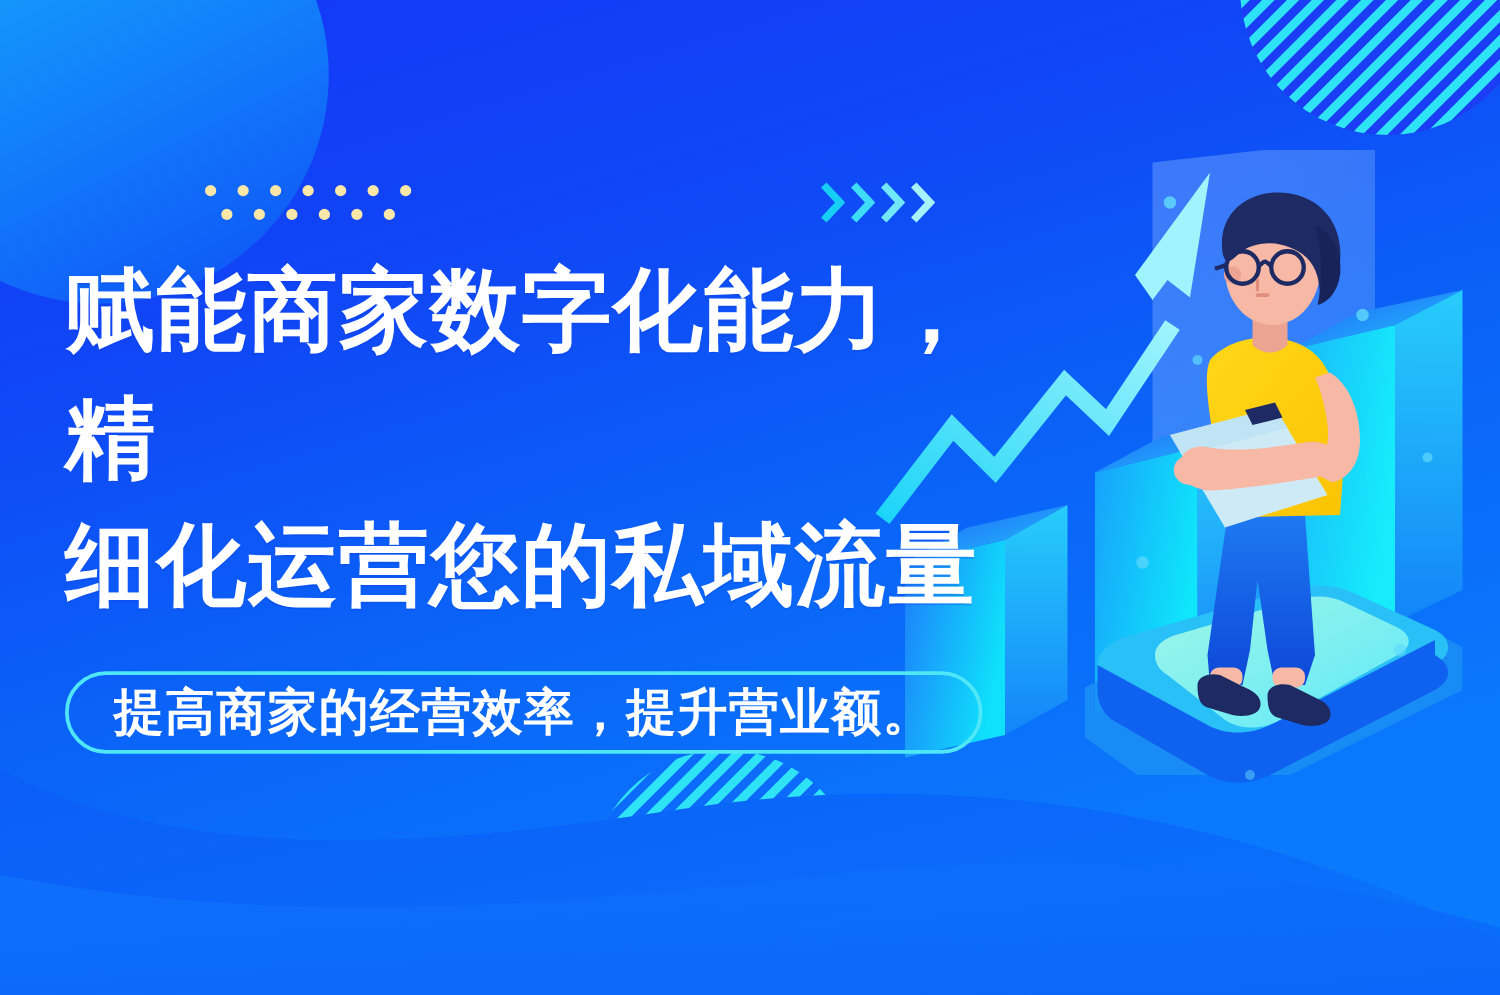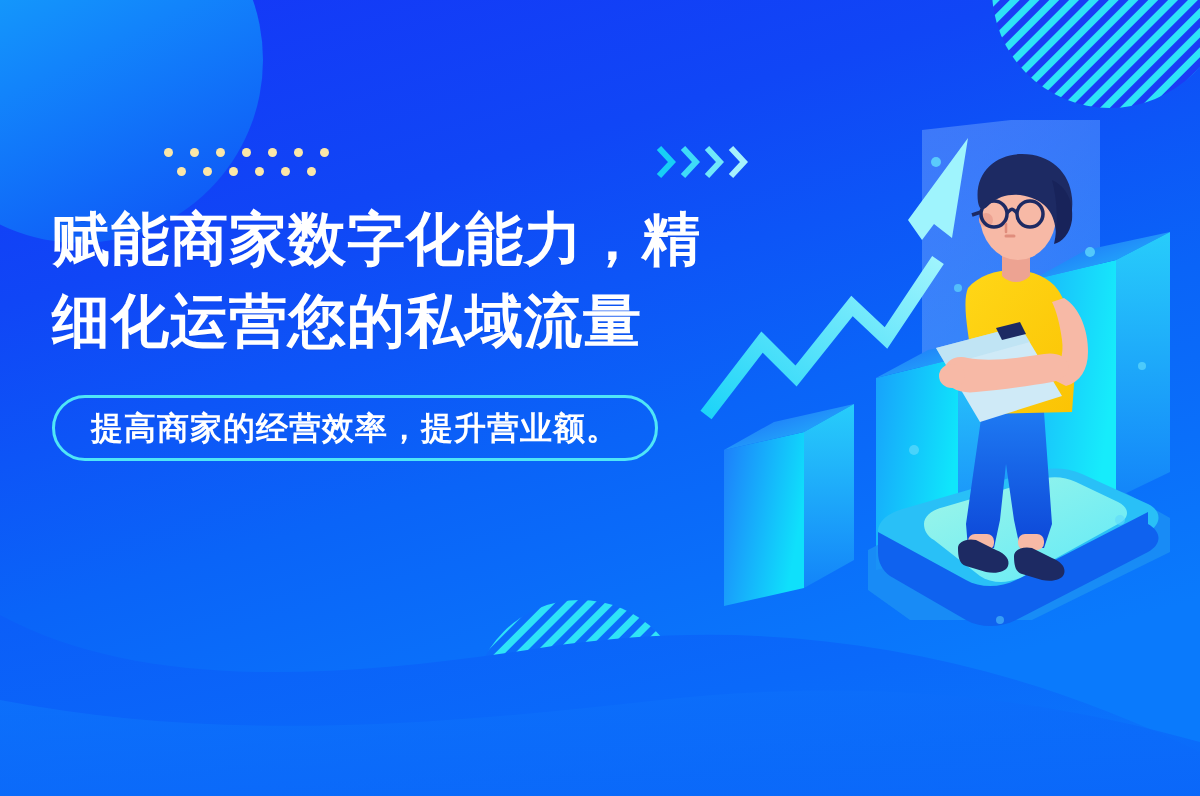--- a/index.html
+++ b/index.html
@@ -62,42 +62,42 @@
   #chevrons .chev {
     width: 20px;
     height: 34px;
     margin-right: 4px;
   }
 
   #headline {
     margin: 0;
     padding: 0;
     color: #ffffff;
-    font-size: 58px;
+    font-size: 72px;
     font-weight: 700;
     line-height: 1.42;
     letter-spacing: 1px;
     white-space: pre-line;
     text-shadow: 0 1px 0 rgba(10,60,220,0.25);
   }
 
   #subtitle-pill {
     margin-top: 32px;
     display: inline-flex;
     align-items: center;
     justify-content: center;
     height: 66px;
     padding: 0 36px;
     border: 3px solid #4fe6f7;
     border-radius: 40px;
     box-sizing: border-box;
   }
   #subtitle-text {
     color: #ffffff;
-    font-size: 32px;
+    font-size: 40px;
     font-weight: 700;
     letter-spacing: 1px;
     line-height: 1;
   }
 
   
   #illustration {
     position: absolute;
     left: 700px;
     top: 120px;

